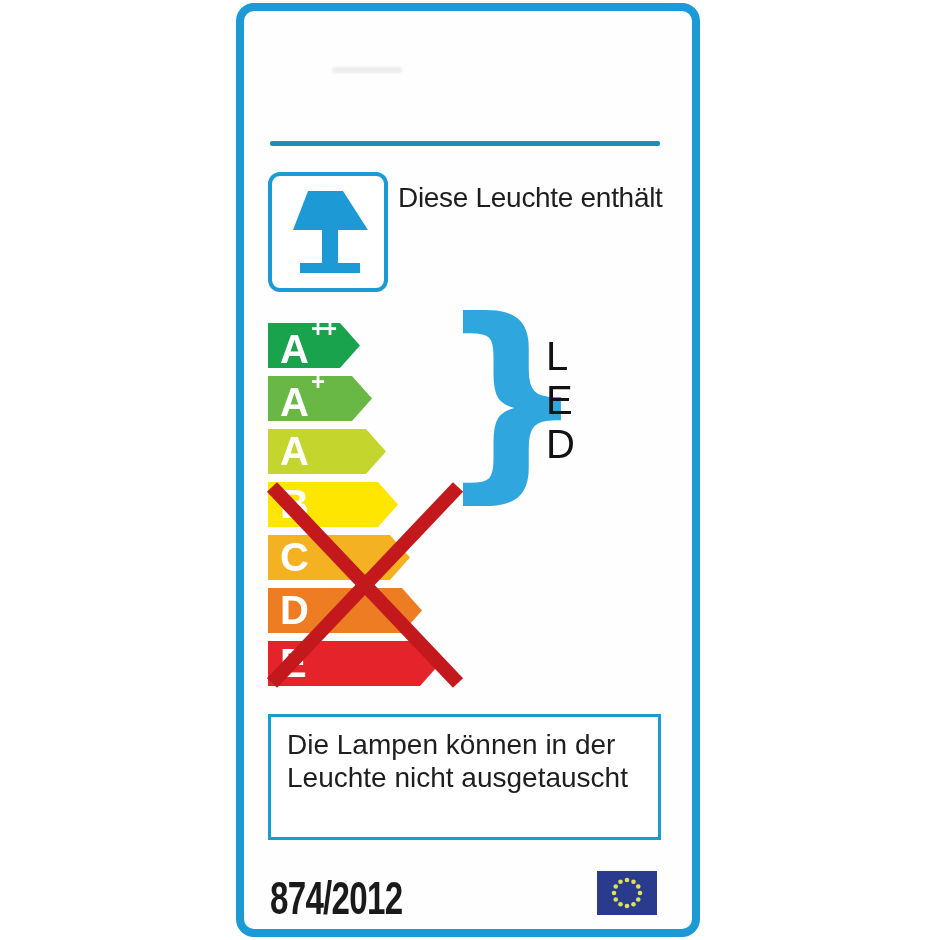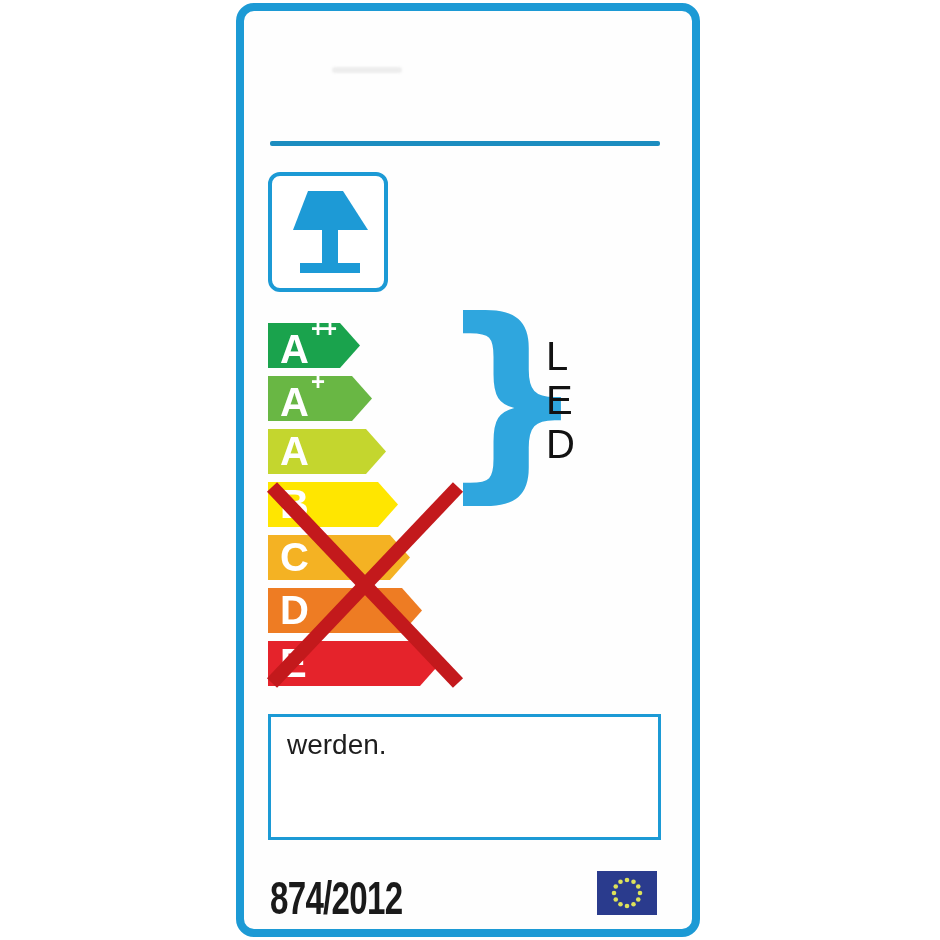--- a/index.html
+++ b/index.html
@@ -78,20 +78,21 @@
 
   <div class="lamp-box">
     <svg viewBox="0 0 112 112">
       <polygon points="36,15 71,15 96,54 21,54" fill="#1d9ad6"></polygon>
       <rect x="50" y="54" width="16" height="34" fill="#1d9ad6"></rect>
       <rect x="28" y="87" width="60" height="10" fill="#1d9ad6"></rect>
     </svg>
   </div>
 
   <div class="intro">
+    <div>Diese Leuchte enthält</div>
   </div>
 
   <div id="arrows">
       <div class="arrow" style="background: rgb(26, 163, 77); width: 92px;">
         <span class="grade">A<sup>++</sup></span>
       </div>
       <div class="arrow" style="background: rgb(105, 183, 68); width: 104px;">
         <span class="grade">A<sup>+</sup></span>
       </div>
       <div class="arrow" style="background: rgb(196, 214, 46); width: 118px;">
@@ -118,21 +119,22 @@
     <div>E</div>
     <div>D</div>
   </div>
 
   <svg class="cross" width="210" height="214" viewBox="0 0 210 214" id="cross-svg">
     <line x1="12" y1="9" x2="198" y2="205" stroke-width="14" stroke="#c3191c"></line>
     <line x1="198" y1="9" x2="12" y2="205" stroke-width="14" stroke="#c3191c"></line>
   </svg>
 
   <div class="note-box">
-    <div>werden.</div>
+    <div>Die Lampen können in der</div>
+    <div>Leuchte nicht ausgetauscht</div>
   </div>
 
   <div class="regulation">874/2012</div>
 
   <div class="eu-flag">
     <svg viewBox="0 0 60 44" id="flag-stars">
         <circle cx="30.00" cy="9.00" r="2.3" fill="#dde25a"></circle>
         <circle cx="36.50" cy="10.74" r="2.3" fill="#dde25a"></circle>
         <circle cx="41.26" cy="15.50" r="2.3" fill="#dde25a"></circle>
         <circle cx="43.00" cy="22.00" r="2.3" fill="#dde25a"></circle>

